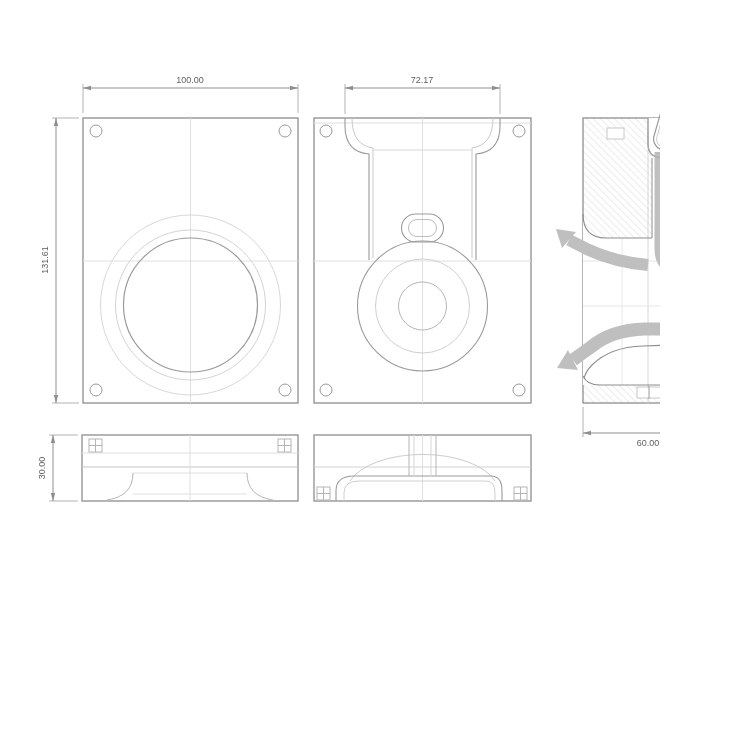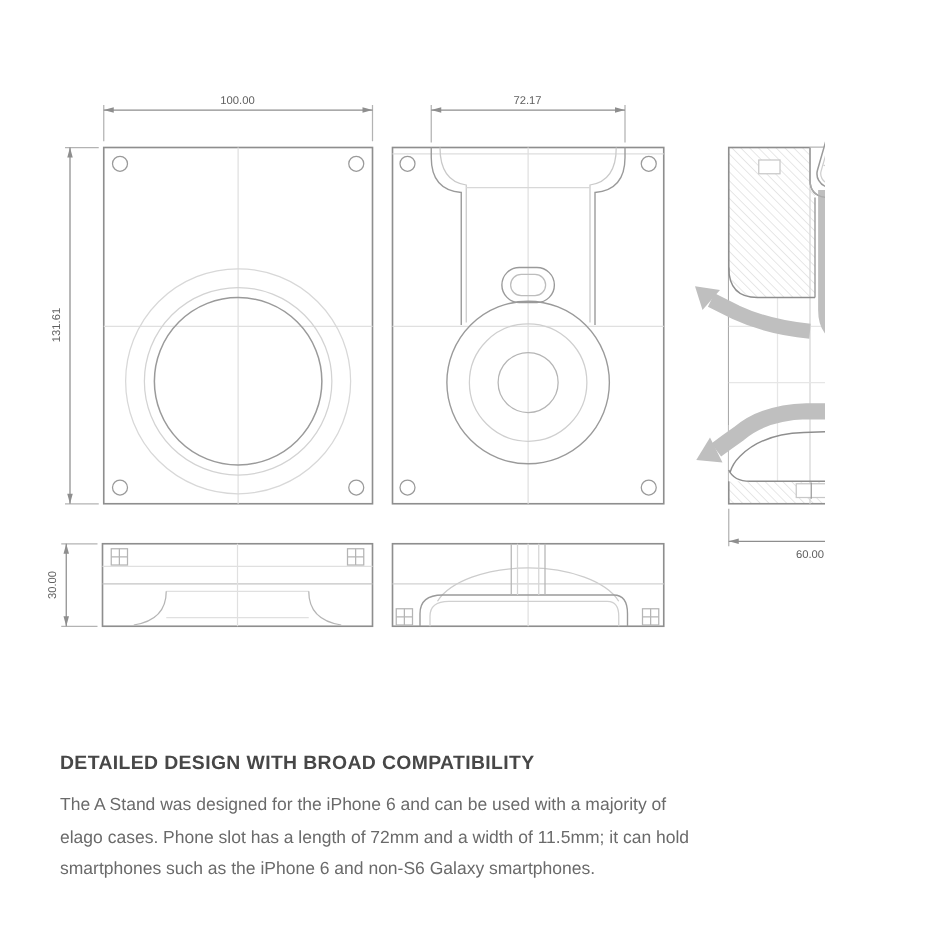--- a/index.html
+++ b/index.html
@@ -202,17 +202,15 @@
       <g stroke="#b5b5b5" stroke-width="1">
         <rect x="514" y="487" width="13" height="13"></rect>
         <line x1="514" y1="493.5" x2="527" y2="493.5"></line>
         <line x1="520.5" y1="487" x2="520.5" y2="500"></line>
       </g>
     </g>
   </svg>
   </div>
 
   <div class="desc">
-    <h2>DETAILED DESIGN WITH BROAD COMPATIBILITY</h2>
-    <p>The A Stand was designed for the iPhone 6 and can be used with a majority of elago cases. Phone slot has a length of 72mm and a width of 11.5mm; it can hold smartphones such as the iPhone 6 and non-S6 Galaxy smartphones.</p>
   </div>
 
 </div>
 
 </body></html>

